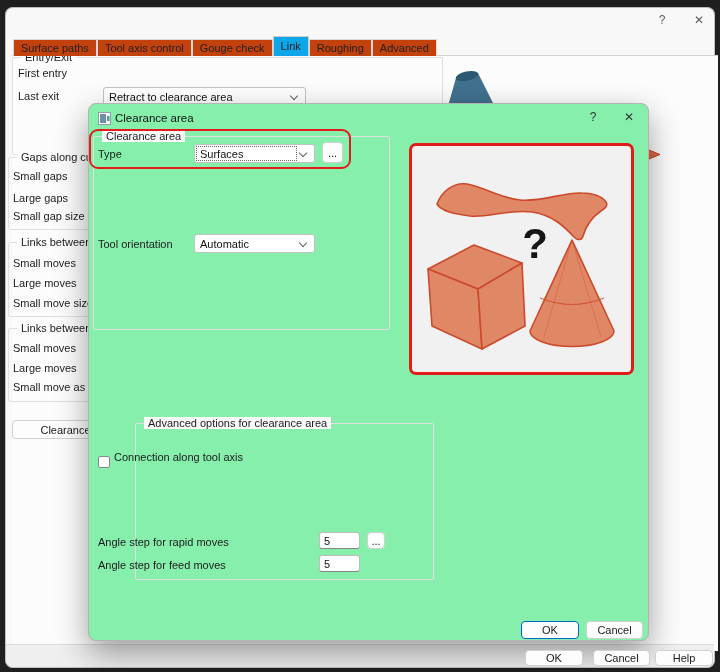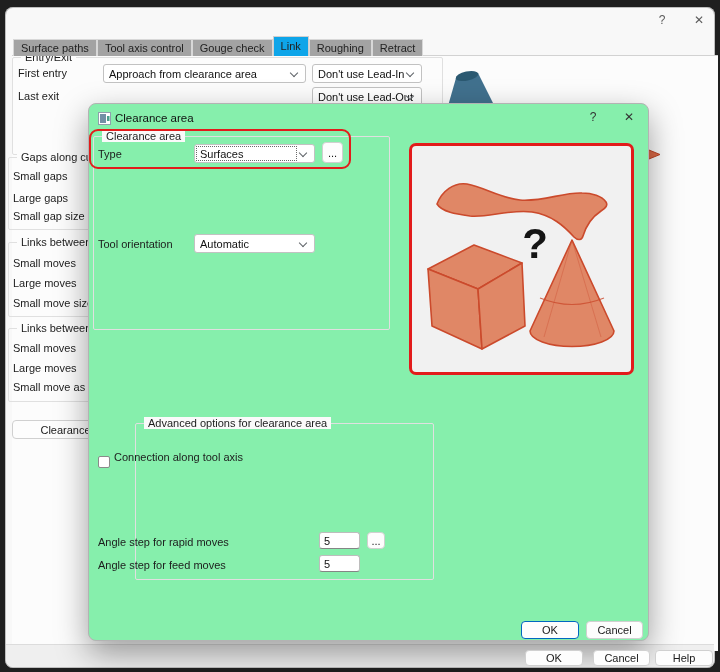--- a/index.html
+++ b/index.html
@@ -8,21 +8,21 @@
 
   
   .window { position:absolute; left:5px; top:7px; width:710px; height:661px; background:#f8f8f8;
             border-radius:8px; box-shadow:inset 0 0 0 1px rgba(120,120,120,.45); }
   .titlebar-btn { position:absolute; width:16px; height:16px; color:#5c5c5c; font-size:12px;
                   display:flex; align-items:center; justify-content:center; }
 
   
   .tabs { position:absolute; left:8px; top:32px; display:flex; align-items:flex-end; z-index:2; }
   .tab { font-size:11px; color:#222; padding:2px 7px 2px 7px; height:17px; border:1px solid #d8d8d8;
-         border-bottom:none; background:#a3a3a3; white-space:nowrap; }
+         border-bottom:none; background:#c2410c; white-space:nowrap; }
   .tab.active { background:#0ea5e9; height:20px; margin-top:-3px; position:relative; z-index:3;
                 border-color:#cfcfcf; padding-top:3px; }
 
   .content { position:absolute; left:7px; top:48px; width:706px; height:596px; background:#fcfcfc;
              border-top:1px solid #d2d2d2; }
 
   
   .group { position:absolute; border:1px solid #e0e0e0; border-radius:2px; }
   .group .legend { position:absolute; top:-7px; left:8px; font-size:11px; color:#1c1c1c;
                    background:#fcfcfc; padding:0 4px; white-space:nowrap;text-align:right; }
@@ -68,41 +68,33 @@
 
     <div class="titlebar-btn" style="left:649px; top:5px;">?</div>
     <div class="titlebar-btn" style="left:686px; top:5px;">✕</div>
 
     <div class="tabs">
       <div class="tab">Surface paths</div>
       <div class="tab">Tool axis control</div>
       <div class="tab">Gouge check</div>
       <div class="tab active">Link</div>
       <div class="tab">Roughing</div>
-      <div class="tab">Retract</div>
+      <div class="tab">Advanced</div>
     </div>
 
     <div class="content"></div>
   </div>
 
   <div class="group" style="left:12px; top:57px; width:431px; height:98px;">
     <span class="legend">Entry/Exit</span>
   </div>
   <div class="lbl" style="left:18px; top:67px;">First entry</div>
-  <div class="combo" style="left:103px; top:64px; width:203px; height:19px;">
-    <span class="text">Approach from clearance area</span>
-    <span class="chev"></span>
-  </div>
-  <div class="combo" style="left:312px; top:64px; width:110px; height:19px;">
-    <span class="text">Don't use Lead-In</span>
-    <span class="chev"></span>
-  </div>
   <div class="lbl" style="left:18px; top:90px;">Last exit</div>
-  <div class="combo" style="left:312px; top:87px; width:110px; height:19px;">
-    <span class="text">Don't use Lead-Out</span>
+  <div class="combo" style="left:103px; top:87px; width:203px; height:19px;">
+    <span class="text">Retract to clearance area</span>
     <span class="chev"></span>
   </div>
 
   <svg style="position:absolute; left:448px; top:68px;" width="50" height="36">
     <polygon points="8,10 30,5 45,35 0,38" fill="#41718e"></polygon>
     <ellipse cx="19" cy="8" rx="11.5" ry="4.6" fill="#2b5971" transform="rotate(-12 19 8)"></ellipse>
   </svg>
 
   <div class="group" style="left:8px; top:157px; width:150px; height:73px;">
     <span class="legend">Gaps along cut</span>

